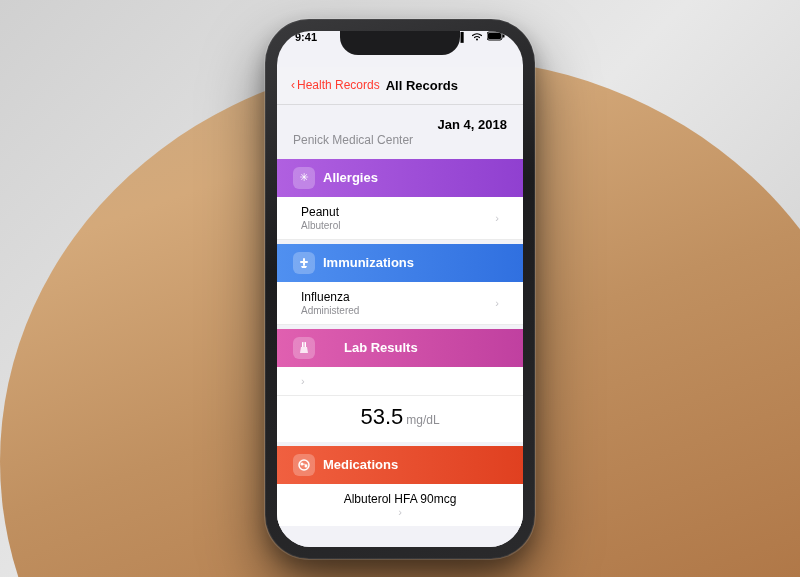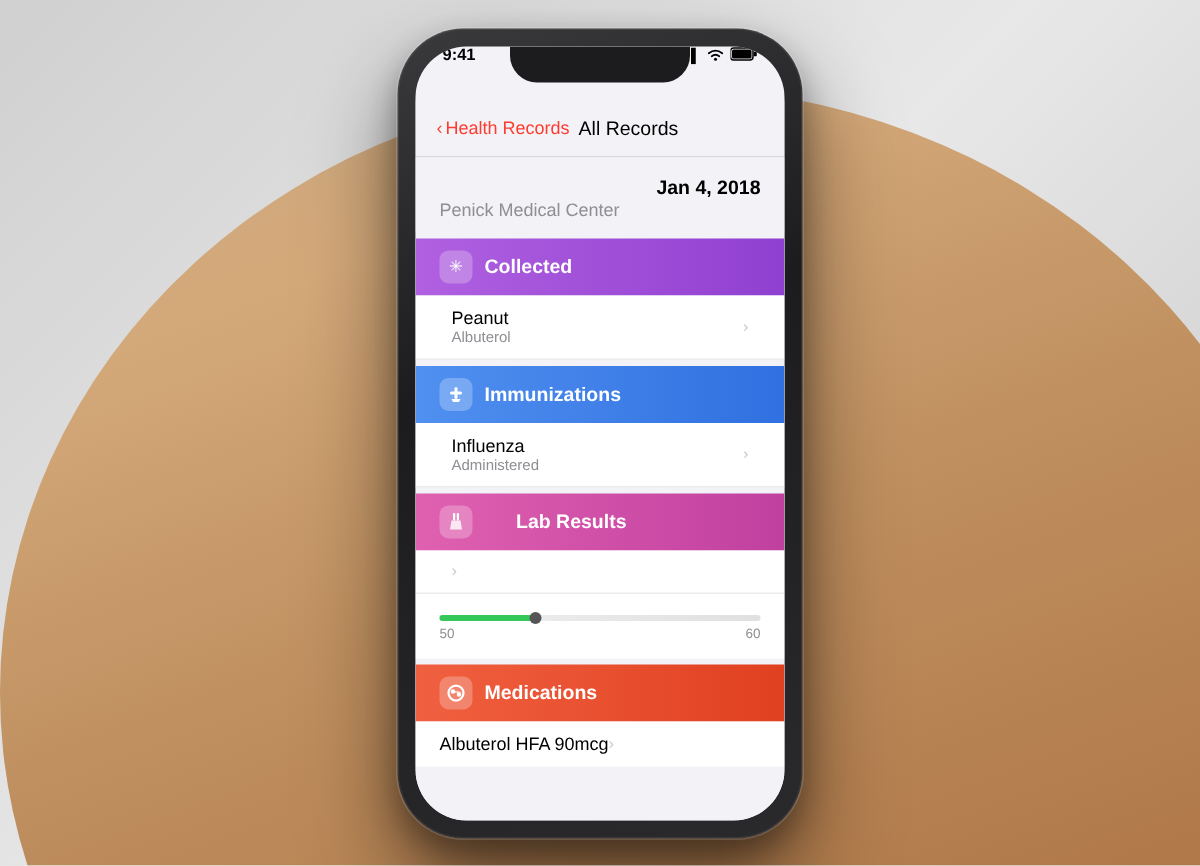--- a/index.html
+++ b/index.html
@@ -130,21 +130,21 @@
     .nav-back {
       display: flex;
       align-items: center;
       color: #ff3b30;
       font-size: 12px;
       gap: 2px;
     }
 
     .nav-title {
       font-size: 13px;
-      font-weight: 400;
+      font-weight: 700;
       color: #000;
       margin-left: 6px;
     }
 
     
     .scroll-content {
       position: absolute;
       top: 74px;
       left: 0;
       right: 0;
@@ -307,20 +307,21 @@
       color: #8e8e93;
     }
 
     
     .medications-item {
       background: white;
       padding: 8px 16px;
       display: flex;
       align-items: center;
       justify-content: flex-start;
+      flex-direction: column;
     }
   </style>
 </head>
 <body>
 
 <div class="scene">
 
   <div class="hand-bg"></div>
 
   <div class="phone-wrapper">
@@ -362,21 +363,21 @@
 
       <div class="scroll-content">
 
         <div class="date-header">
           <div class="date-text">Jan 4, 2018</div>
           <div class="provider-text">Penick Medical Center</div>
         </div>
 
         <div class="section-header allergies">
           <div class="section-icon">✳</div>
-          <span class="section-label">Collected</span>
+          <span class="section-label">Allergies</span>
         </div>
         <div class="list-item">
           <div>
             <div class="item-title">Peanut</div>
             <div class="item-subtitle">Albuterol</div>
           </div>
           <span class="chevron">›</span>
         </div>
 
         <div class="section-header immunizations">
@@ -405,29 +406,22 @@
               <path d="M3 5 L2 11 L10 11 L9 5 Z" fill="white" opacity="0.8"></path>
             </svg>
           </div>
           <span class="section-label">Lab Results</span>
         </div>
         <div class="list-item">
           <span class="chevron">›</span>
         </div>
 
         <div class="lab-chart">
-          <div class="range-bar-container">
-            <div class="range-bar">
-              <div class="range-bar-fill"></div>
-              <div class="range-dot"></div>
-            </div>
-            <div class="range-labels">
-              <span class="range-label">50</span>
-              <span class="range-label">60</span>
-            </div>
+          <div style="text-align:center;">
+            <span class="lab-value">53.5</span><span class="lab-unit">mg/dL</span>
           </div>
         </div>
 
         <div class="section-header medications">
           <div class="section-icon">
             <svg width="14" height="14" viewBox="0 0 14 14" fill="white">
               <circle cx="7" cy="7" r="5" fill="none" stroke="white" stroke-width="1.5"></circle>
               <path d="M3 7 Q7 4 11 7" fill="white" opacity="0.6"></path>
               <circle cx="5" cy="6" r="1.5" fill="white"></circle>
               <circle cx="9" cy="8" r="1.5" fill="white"></circle>

